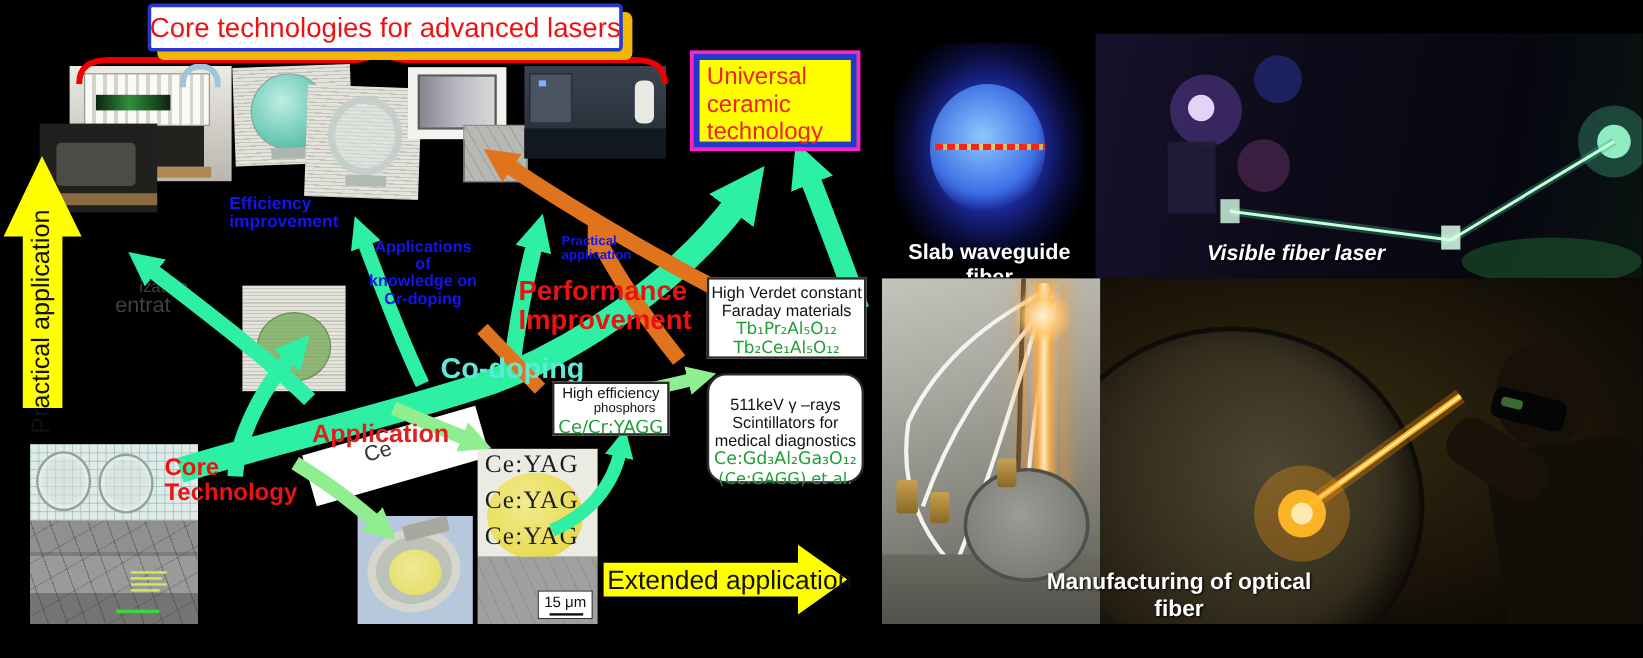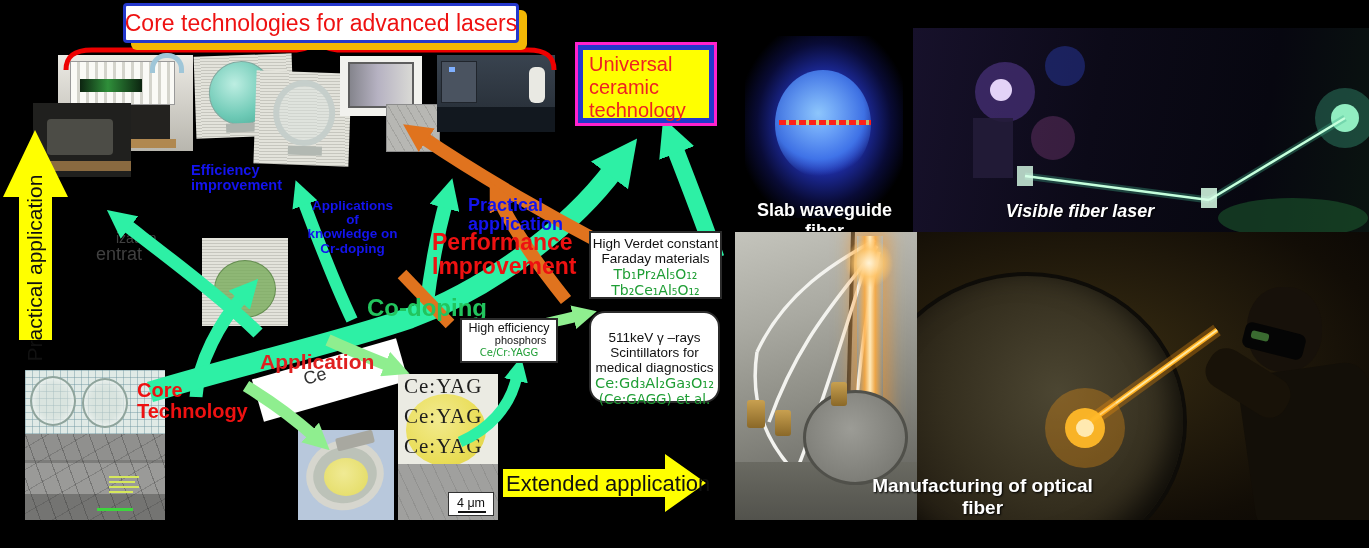--- a/index.html
+++ b/index.html
@@ -81,21 +81,21 @@
 
   <div class="abs z1" style="left:398px;top:374px;width:100px;height:146px;">
     <div class="abs" style="left:0;top:0;width:100px;height:90px;background:#ebebe3;overflow:hidden;">
       <div class="abs" style="left:8px;top:20px;width:80px;height:72px;border-radius:50%;background:radial-gradient(circle at 40% 35%,#f2ea8a,#e9dc4e 65%,#ddce3e);opacity:0.95;"></div>
       <span class="abs" style="left:6px;top:0;font-family:'Liberation Serif',serif;font-size:21px;color:#1d1d1d;letter-spacing:1px;">Ce:YAG</span>
       <span class="abs" style="left:6px;top:30px;font-family:'Liberation Serif',serif;font-size:21px;color:#1d1d1d;letter-spacing:1px;">Ce:YAG</span>
       <span class="abs" style="left:6px;top:60px;font-family:'Liberation Serif',serif;font-size:21px;color:#1d1d1d;letter-spacing:1px;">Ce:YAG</span>
     </div>
     <div class="abs" style="left:0;top:90px;width:100px;height:56px;background:repeating-linear-gradient(65deg,#a0a09e 0 10px,#929290 10px 11px);">
       <div class="abs" style="left:50px;top:28px;width:46px;height:24px;background:#fff;border:1px solid #333;text-align:center;">
-        <span style="font-size:12.5px;color:#111;">4 μm</span>
+        <span style="font-size:12.5px;color:#111;">15 μm</span>
         <div class="abs" style="left:9px;top:18px;width:28px;height:2px;background:#111;"></div>
       </div>
     </div>
   </div>
 
   <div class="abs z1" style="left:298px;top:430px;width:96px;height:90px;background:#b8c8dc;">
     <div class="abs" style="left:8px;top:10px;width:78px;height:70px;border-radius:50%;background:#bcc2b8;border:7px solid #d6d6ce;transform:rotate(-14deg);"></div>
     <div class="abs" style="left:26px;top:28px;width:44px;height:38px;border-radius:50%;background:radial-gradient(circle at 45% 40%,#f0ea94,#e2da5e);"></div>
     <div class="abs" style="left:38px;top:4px;width:38px;height:13px;background:#a8a8a0;transform:rotate(-14deg);border-radius:2px;"></div>
   </div>
@@ -154,30 +154,30 @@
 
   <div class="abs z8 bluelbl" style="left:191px;top:163px;font-size:14.5px;">
     <span class="line">Efficiency</span>
     <span class="line">improvement</span>
   </div>
   <div class="abs z8 bluelbl" style="left:305px;top:199px;width:95px;font-size:13.5px;text-align:center;">
     <span class="line">Applications of</span>
     <span class="line">knowledge on</span>
     <span class="line">Cr-doping</span>
   </div>
-  <div class="abs z8 bluelbl" style="left:468px;top:196px;font-size:18px;">
+  <div class="abs z8 bluelbl" style="left:468px;top:196px;font-size:11px;">
     <span class="line">Practical</span>
     <span class="line">application</span>
   </div>
 
   <div class="abs z8 redlbl" style="left:432px;top:231px;font-size:23px;">
     <span class="line">Performance</span>
     <span class="line">Improvement</span>
   </div>
-  <div class="abs z8" style="left:367px;top:294px;font-size:24px;font-weight:bold;color:#22c55e;">
+  <div class="abs z8" style="left:367px;top:294px;font-size:24px;font-weight:bold;color:#5eead4;">
     <span>Co-doping</span>
   </div>
   <div class="abs z8" style="left:260px;top:350px;font-size:21px;font-weight:bold;color:#e02020;">
     <span>Application</span>
   </div>
   <div class="abs z8 redlbl" style="left:137px;top:380px;font-size:20px;">
     <span class="line">Core</span>
     <span class="line">Technology</span>
   </div>
 
@@ -199,21 +199,21 @@
     <span class="line" style="font-size:13.5px;">511keV γ –rays</span>
     <span class="line" style="font-size:13.5px;">Scintillators for</span>
     <span class="line" style="font-size:13.5px;">medical diagnostics</span>
     <span class="line formula" style="font-size:14.5px;">Ce:Gd₃Al₂Ga₃O₁₂</span>
     <span class="line formula" style="font-size:13.5px;">(Ce:GAGG) et al.</span>
   </div>
 
   <div class="abs z8 wbox" style="left:460px;top:318px;width:98px;height:45px;padding-top:2px;">
     <span class="line" style="font-size:12.5px;line-height:1.05;">High efficiency</span>
     <span class="line" style="font-size:11px;line-height:1.05;margin-left:23px;">phosphors</span>
-    <span class="line formula" style="font-size:10px;">Ce/Cr:YAGG</span>
+    <span class="line formula" style="font-size:15px;">Ce/Cr:YAGG</span>
   </div>
 
   <div class="abs z1" style="left:737px;top:28px;width:175px;height:203px;background:#000;overflow:hidden;">
     <div class="abs" style="left:8px;top:8px;width:158px;height:182px;background:radial-gradient(ellipse at 50% 48%,rgba(70,100,255,0.95) 0%,rgba(40,60,220,0.75) 35%,rgba(20,25,120,0.45) 60%,transparent 78%);"></div>
     <div class="abs" style="left:38px;top:42px;width:96px;height:108px;border-radius:50%;background:radial-gradient(circle at 45% 40%,rgba(150,210,255,0.9),rgba(70,130,245,0.8) 55%,transparent 75%);"></div>
     <div class="abs" style="left:42px;top:92px;width:92px;height:5px;background:repeating-linear-gradient(90deg,#ff2018 0 7px,rgba(255,220,60,0.7) 7px 10px);"></div>
     <div class="abs cap" style="left:0;top:172px;width:175px;font-size:18px;">
       <span>Slab waveguide fiber</span>
     </div>
   </div>

